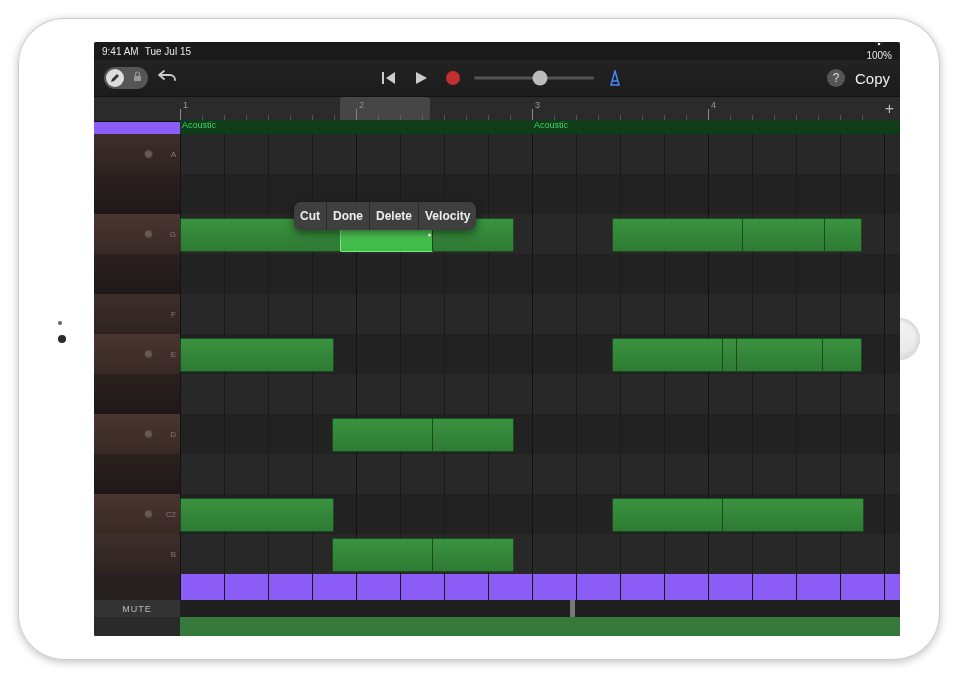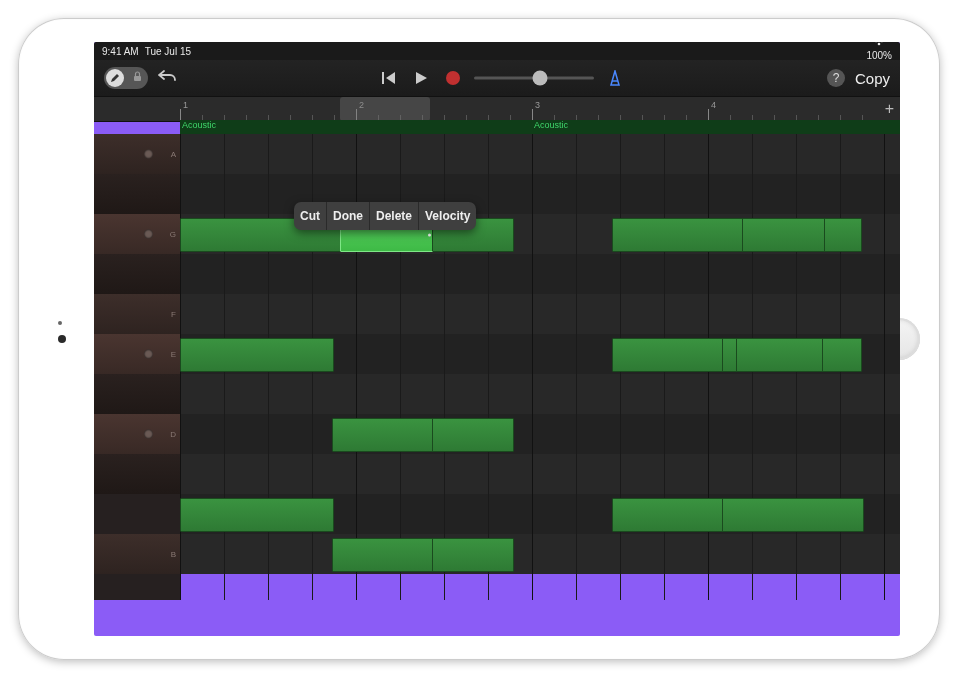--- a/index.html
+++ b/index.html
@@ -218,20 +218,24 @@
             <div class="krow active" style="top: 200px;">
               <div class="kdot"></div>
               <div class="klbl">E</div>
             </div>
             <div class="krow dark" style="top: 240px;"></div>
             <div class="krow active" style="top: 280px;">
               <div class="kdot"></div>
               <div class="klbl">D</div>
             </div>
             <div class="krow dark" style="top: 320px;"></div>
+            <div class="krow active" style="top: 360px;">
+              <div class="kdot"></div>
+              <div class="klbl">C2</div>
+            </div>
             <div class="krow light" style="top: 400px;">
               <div class="klbl">B</div>
             </div>
           </div>
         <div class="grid" id="grid">
             <div class="grow lt" style="top: 0px;"></div>
             <div class="grow dk" style="top: 40px;"></div>
             <div class="grow lt" style="top: 80px;"></div>
             <div class="grow dk" style="top: 120px;"></div>
             <div class="grow lt" style="top: 160px;"></div>
@@ -272,20 +276,26 @@
             <div class="note" style="left: 152px; width: 100px; top: 284px;"></div>
             <div class="note" style="left: 252px; width: 80px; top: 284px;"></div>
             <div class="note" style="left: 0px; width: 152px; top: 364px;"></div>
             <div class="note" style="left: 432px; width: 110px; top: 364px;"></div>
             <div class="note" style="left: 542px; width: 140px; top: 364px;"></div>
             <div class="note" style="left: 152px; width: 100px; top: 404px;"></div>
             <div class="note" style="left: 252px; width: 80px; top: 404px;"></div>
           </div>
       </div>
 
+      <div class="bottom">
+        <div class="mute">MUTE</div>
+        <div class="loop-handle" id="loop-handle" style="left: 476px;"></div>
+        <div class="scroll-bg"></div>
+        <div class="scroll-track"></div>
+      </div>
 
       <div class="ctx" id="ctx" style="left: 200px; top: 160px;">
           <div class="ctx-item">Cut</div>
           <div class="ctx-item">Done</div>
           <div class="ctx-item">Delete</div>
           <div class="ctx-item">Velocity</div>
         </div>
 
     </div>
   </div>

